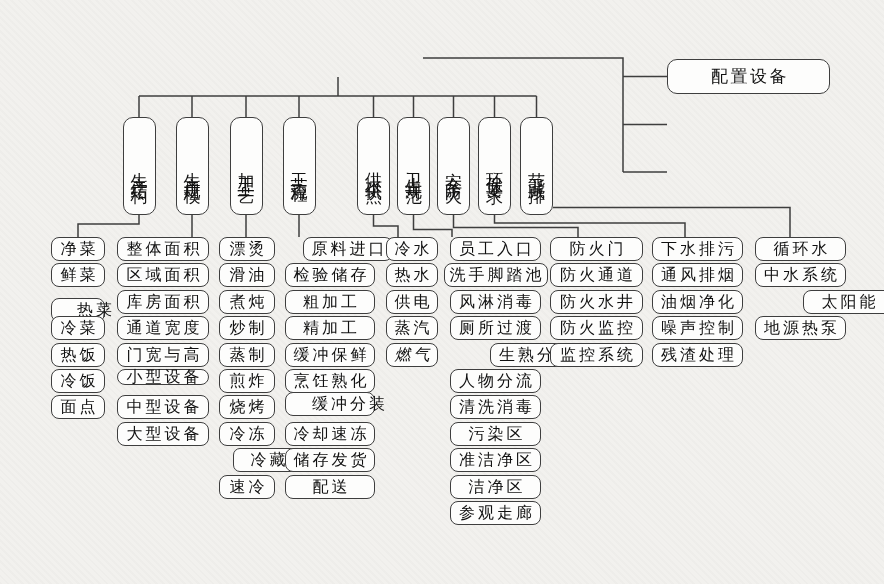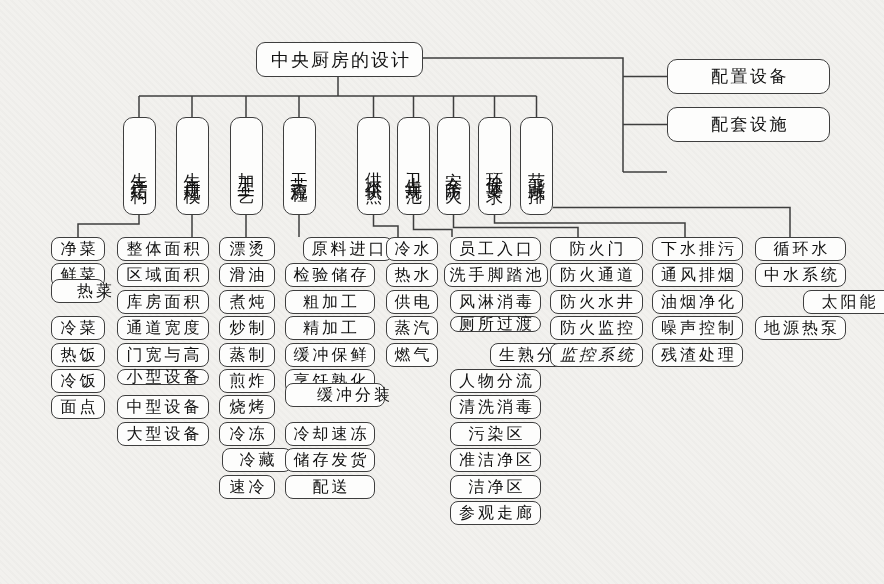--- a/index.html
+++ b/index.html
@@ -53,30 +53,28 @@
       <polyline points="192,215 192,237"></polyline>
       <polyline points="246,215 246,237"></polyline>
       <polyline points="299,215 299,237"></polyline>
       <polyline points="373.5,215 373.5,226 398,226 398,237"></polyline>
       <polyline points="413.5,215 413.5,229.5 452,229.5 452,237"></polyline>
       <polyline points="453.5,215 453.5,227.5 578,227.5 578,237"></polyline>
       <polyline points="494.5,215 494.5,223 685,223 685,237"></polyline>
       <polyline points="553,207.5 790,207.5 790,237"></polyline>
     </svg>
 
-  <div class="node title" style="left:256px;top:42px;width:167px;height:35px;">中央厨房的设计</div>
 
   <div class="node branch" style="left:667px;top:59px;width:163px;height:35px;">配置设备</div>
-  <div class="node branch" style="left:667px;top:107px;width:163px;height:35px;">配套设施</div>
 
   <div id="gen">
       <div class="node vert" style="left:122.5px;top:117px;width:33px;height:98px;">生产结构</div>
       <div class="node item" style="left:51px;top:237.0px;width:54px;height:24px;">净菜</div>
       <div class="node item" style="left:51px;top:263.4px;width:54px;height:24px;">鲜菜</div>
-      <div class="node item" style="left:51px;top:279px;width:54px;height:24px;padding-left:36px;">热菜</div>
+      <div class="node item" style="left:51px;top:298px;width:54px;height:24px;padding-left:36px;">热菜</div>
       <div class="node item" style="left:51px;top:316.2px;width:54px;height:24px;">冷菜</div>
       <div class="node item" style="left:51px;top:342.6px;width:54px;height:24px;">热饭</div>
       <div class="node item" style="left:51px;top:369.0px;width:54px;height:24px;">冷饭</div>
       <div class="node item" style="left:51px;top:395.4px;width:54px;height:24px;">面点</div>
       <div class="node vert" style="left:175.5px;top:117px;width:33px;height:98px;">生产规模</div>
       <div class="node item" style="left:117px;top:237.0px;width:92px;height:24px;">整体面积</div>
       <div class="node item" style="left:117px;top:263.4px;width:92px;height:24px;">区域面积</div>
       <div class="node item" style="left:117px;top:289.8px;width:92px;height:24px;">库房面积</div>
       <div class="node item" style="left:117px;top:316.2px;width:92px;height:24px;">通道宽度</div>
       <div class="node item" style="left:117px;top:342.6px;width:92px;height:24px;">门宽与高</div>
@@ -85,57 +83,57 @@
       <div class="node item" style="left:117px;top:421.8px;width:92px;height:24px;">大型设备</div>
       <div class="node vert" style="left:229.5px;top:117px;width:33px;height:98px;">加工工艺</div>
       <div class="node item" style="left:219px;top:237.0px;width:56px;height:24px;">漂烫</div>
       <div class="node item" style="left:219px;top:263.4px;width:56px;height:24px;">滑油</div>
       <div class="node item" style="left:219px;top:289.8px;width:56px;height:24px;">煮炖</div>
       <div class="node item" style="left:219px;top:316.2px;width:56px;height:24px;">炒制</div>
       <div class="node item" style="left:219px;top:342.6px;width:56px;height:24px;">蒸制</div>
       <div class="node item" style="left:219px;top:369.0px;width:56px;height:24px;">煎炸</div>
       <div class="node item" style="left:219px;top:395.4px;width:56px;height:24px;">烧烤</div>
       <div class="node item" style="left:219px;top:421.8px;width:56px;height:24px;">冷冻</div>
-      <div class="node item" style="left:222px;top:448.2px;width:70px;height:24px;">冷藏</div>
+      <div class="node item" style="left:233px;top:448.2px;width:70px;height:24px;border-radius:7px;">冷藏</div>
       <div class="node item" style="left:219px;top:474.6px;width:56px;height:24px;">速冷</div>
       <div class="node vert" style="left:282.5px;top:117px;width:33px;height:98px;">工艺流程</div>
       <div class="node item" style="left:285px;top:237.0px;width:90px;height:24px;margin-left:18px;">原料进口</div>
       <div class="node item" style="left:285px;top:263.4px;width:90px;height:24px;">检验储存</div>
       <div class="node item" style="left:285px;top:289.8px;width:90px;height:24px;">粗加工</div>
       <div class="node item" style="left:285px;top:316.2px;width:90px;height:24px;">精加工</div>
       <div class="node item" style="left:285px;top:342.6px;width:90px;height:24px;">缓冲保鲜</div>
       <div class="node item" style="left:285px;top:369.0px;width:90px;height:24px;">烹饪熟化</div>
-      <div class="node item" style="left:285px;top:383px;width:100px;height:24px;padding-left:40px;">缓冲分装</div>
+      <div class="node item" style="left:285px;top:392px;width:90px;height:24px;padding-left:40px;">缓冲分装</div>
       <div class="node item" style="left:285px;top:421.8px;width:90px;height:24px;">冷却速冻</div>
       <div class="node item" style="left:285px;top:448.2px;width:90px;height:24px;">储存发货</div>
       <div class="node item" style="left:285px;top:474.6px;width:90px;height:24px;">配送</div>
       <div class="node vert" style="left:357px;top:117px;width:33px;height:98px;">供水供热</div>
       <div class="node item" style="left:386px;top:237.0px;width:52px;height:24px;">冷水</div>
       <div class="node item" style="left:386px;top:263.4px;width:52px;height:24px;">热水</div>
       <div class="node item" style="left:386px;top:289.8px;width:52px;height:24px;">供电</div>
       <div class="node item" style="left:386px;top:316.2px;width:52px;height:24px;">蒸汽</div>
-      <div class="node item" style="left:386px;top:342.6px;width:52px;height:24px;">燃气</div>
+      <div class="node item" style="left:386px;top:342.6px;width:52px;height:24px;font-style:italic;">燃气</div>
       <div class="node vert" style="left:397px;top:117px;width:33px;height:98px;">卫生规范</div>
       <div class="node item" style="left:450px;top:237.0px;width:91px;height:24px;">员工入口</div>
       <div class="node item" style="left:443.5px;top:263.4px;width:104px;height:24px;">洗手脚踏池</div>
       <div class="node item" style="left:450px;top:289.8px;width:91px;height:24px;">风淋消毒</div>
-      <div class="node item" style="left:450px;top:316.2px;width:91px;height:16px;">厕所过渡</div>
+      <div class="node item" style="left:450px;top:316.2px;width:91px;height:24px;">厕所过渡</div>
       <div class="node item" style="left:450px;top:342.6px;width:91px;height:24px;margin-left:40px;">生熟分开</div>
       <div class="node item" style="left:450px;top:369.0px;width:91px;height:24px;">人物分流</div>
       <div class="node item" style="left:450px;top:395.4px;width:91px;height:24px;">清洗消毒</div>
       <div class="node item" style="left:450px;top:421.8px;width:91px;height:24px;">污染区</div>
       <div class="node item" style="left:450px;top:448.2px;width:91px;height:24px;">准洁净区</div>
       <div class="node item" style="left:450px;top:474.6px;width:91px;height:24px;">洁净区</div>
       <div class="node item" style="left:450px;top:501.0px;width:91px;height:24px;">参观走廊</div>
       <div class="node vert" style="left:437px;top:117px;width:33px;height:98px;">安全防火</div>
       <div class="node item" style="left:550px;top:237.0px;width:93px;height:24px;">防火门</div>
       <div class="node item" style="left:550px;top:263.4px;width:93px;height:24px;">防火通道</div>
       <div class="node item" style="left:550px;top:289.8px;width:93px;height:24px;">防火水井</div>
       <div class="node item" style="left:550px;top:316.2px;width:93px;height:24px;">防火监控</div>
-      <div class="node item" style="left:550px;top:342.6px;width:93px;height:24px;font-style:italic;">监控系统</div>
+      <div class="node item" style="left:550px;top:342.6px;width:93px;height:24px;">监控系统</div>
       <div class="node vert" style="left:478px;top:117px;width:33px;height:98px;">环保要求</div>
       <div class="node item" style="left:652px;top:237.0px;width:91px;height:24px;">下水排污</div>
       <div class="node item" style="left:652px;top:263.4px;width:91px;height:24px;">通风排烟</div>
       <div class="node item" style="left:652px;top:289.8px;width:91px;height:24px;">油烟净化</div>
       <div class="node item" style="left:652px;top:316.2px;width:91px;height:24px;">噪声控制</div>
       <div class="node item" style="left:652px;top:342.6px;width:91px;height:24px;">残渣处理</div>
       <div class="node vert" style="left:520px;top:117px;width:33px;height:98px;">节能减排</div>
       <div class="node item" style="left:755px;top:237.0px;width:91px;height:24px;">循环水</div>
       <div class="node item" style="left:755px;top:263.4px;width:91px;height:24px;">中水系统</div>
       <div class="node item" style="left:755px;top:289.8px;width:91px;height:24px;margin-left:48px;">太阳能</div>

